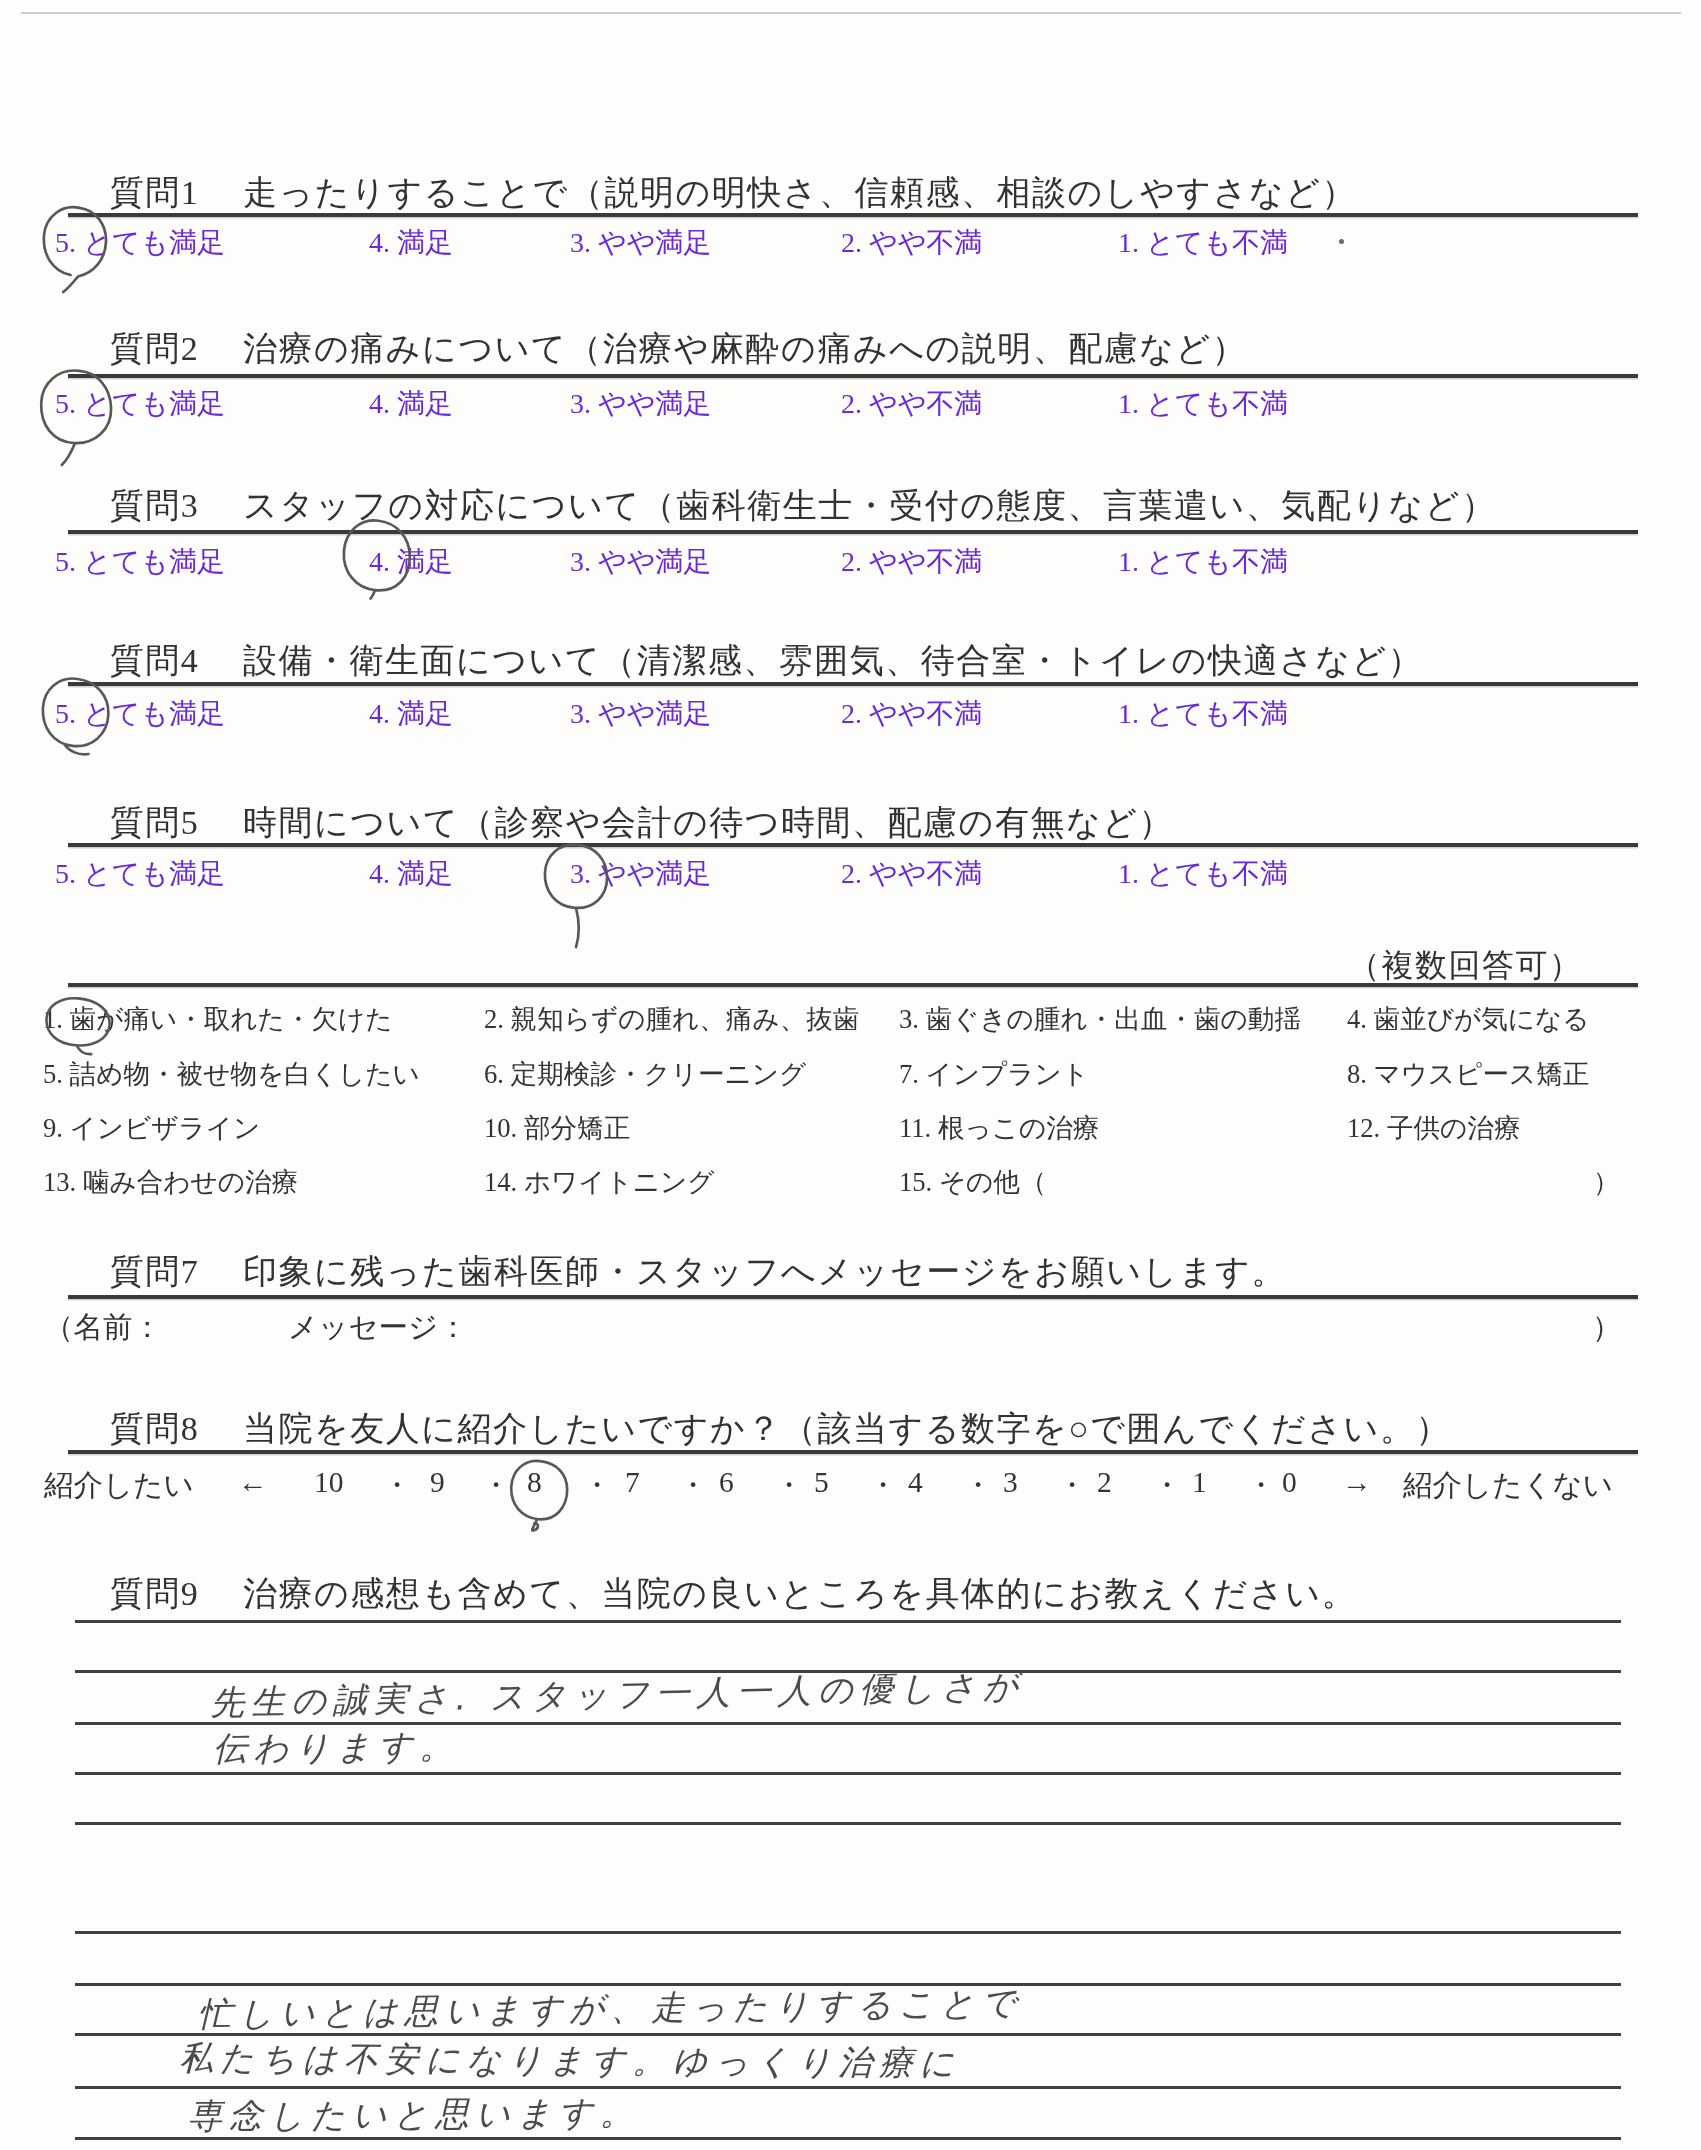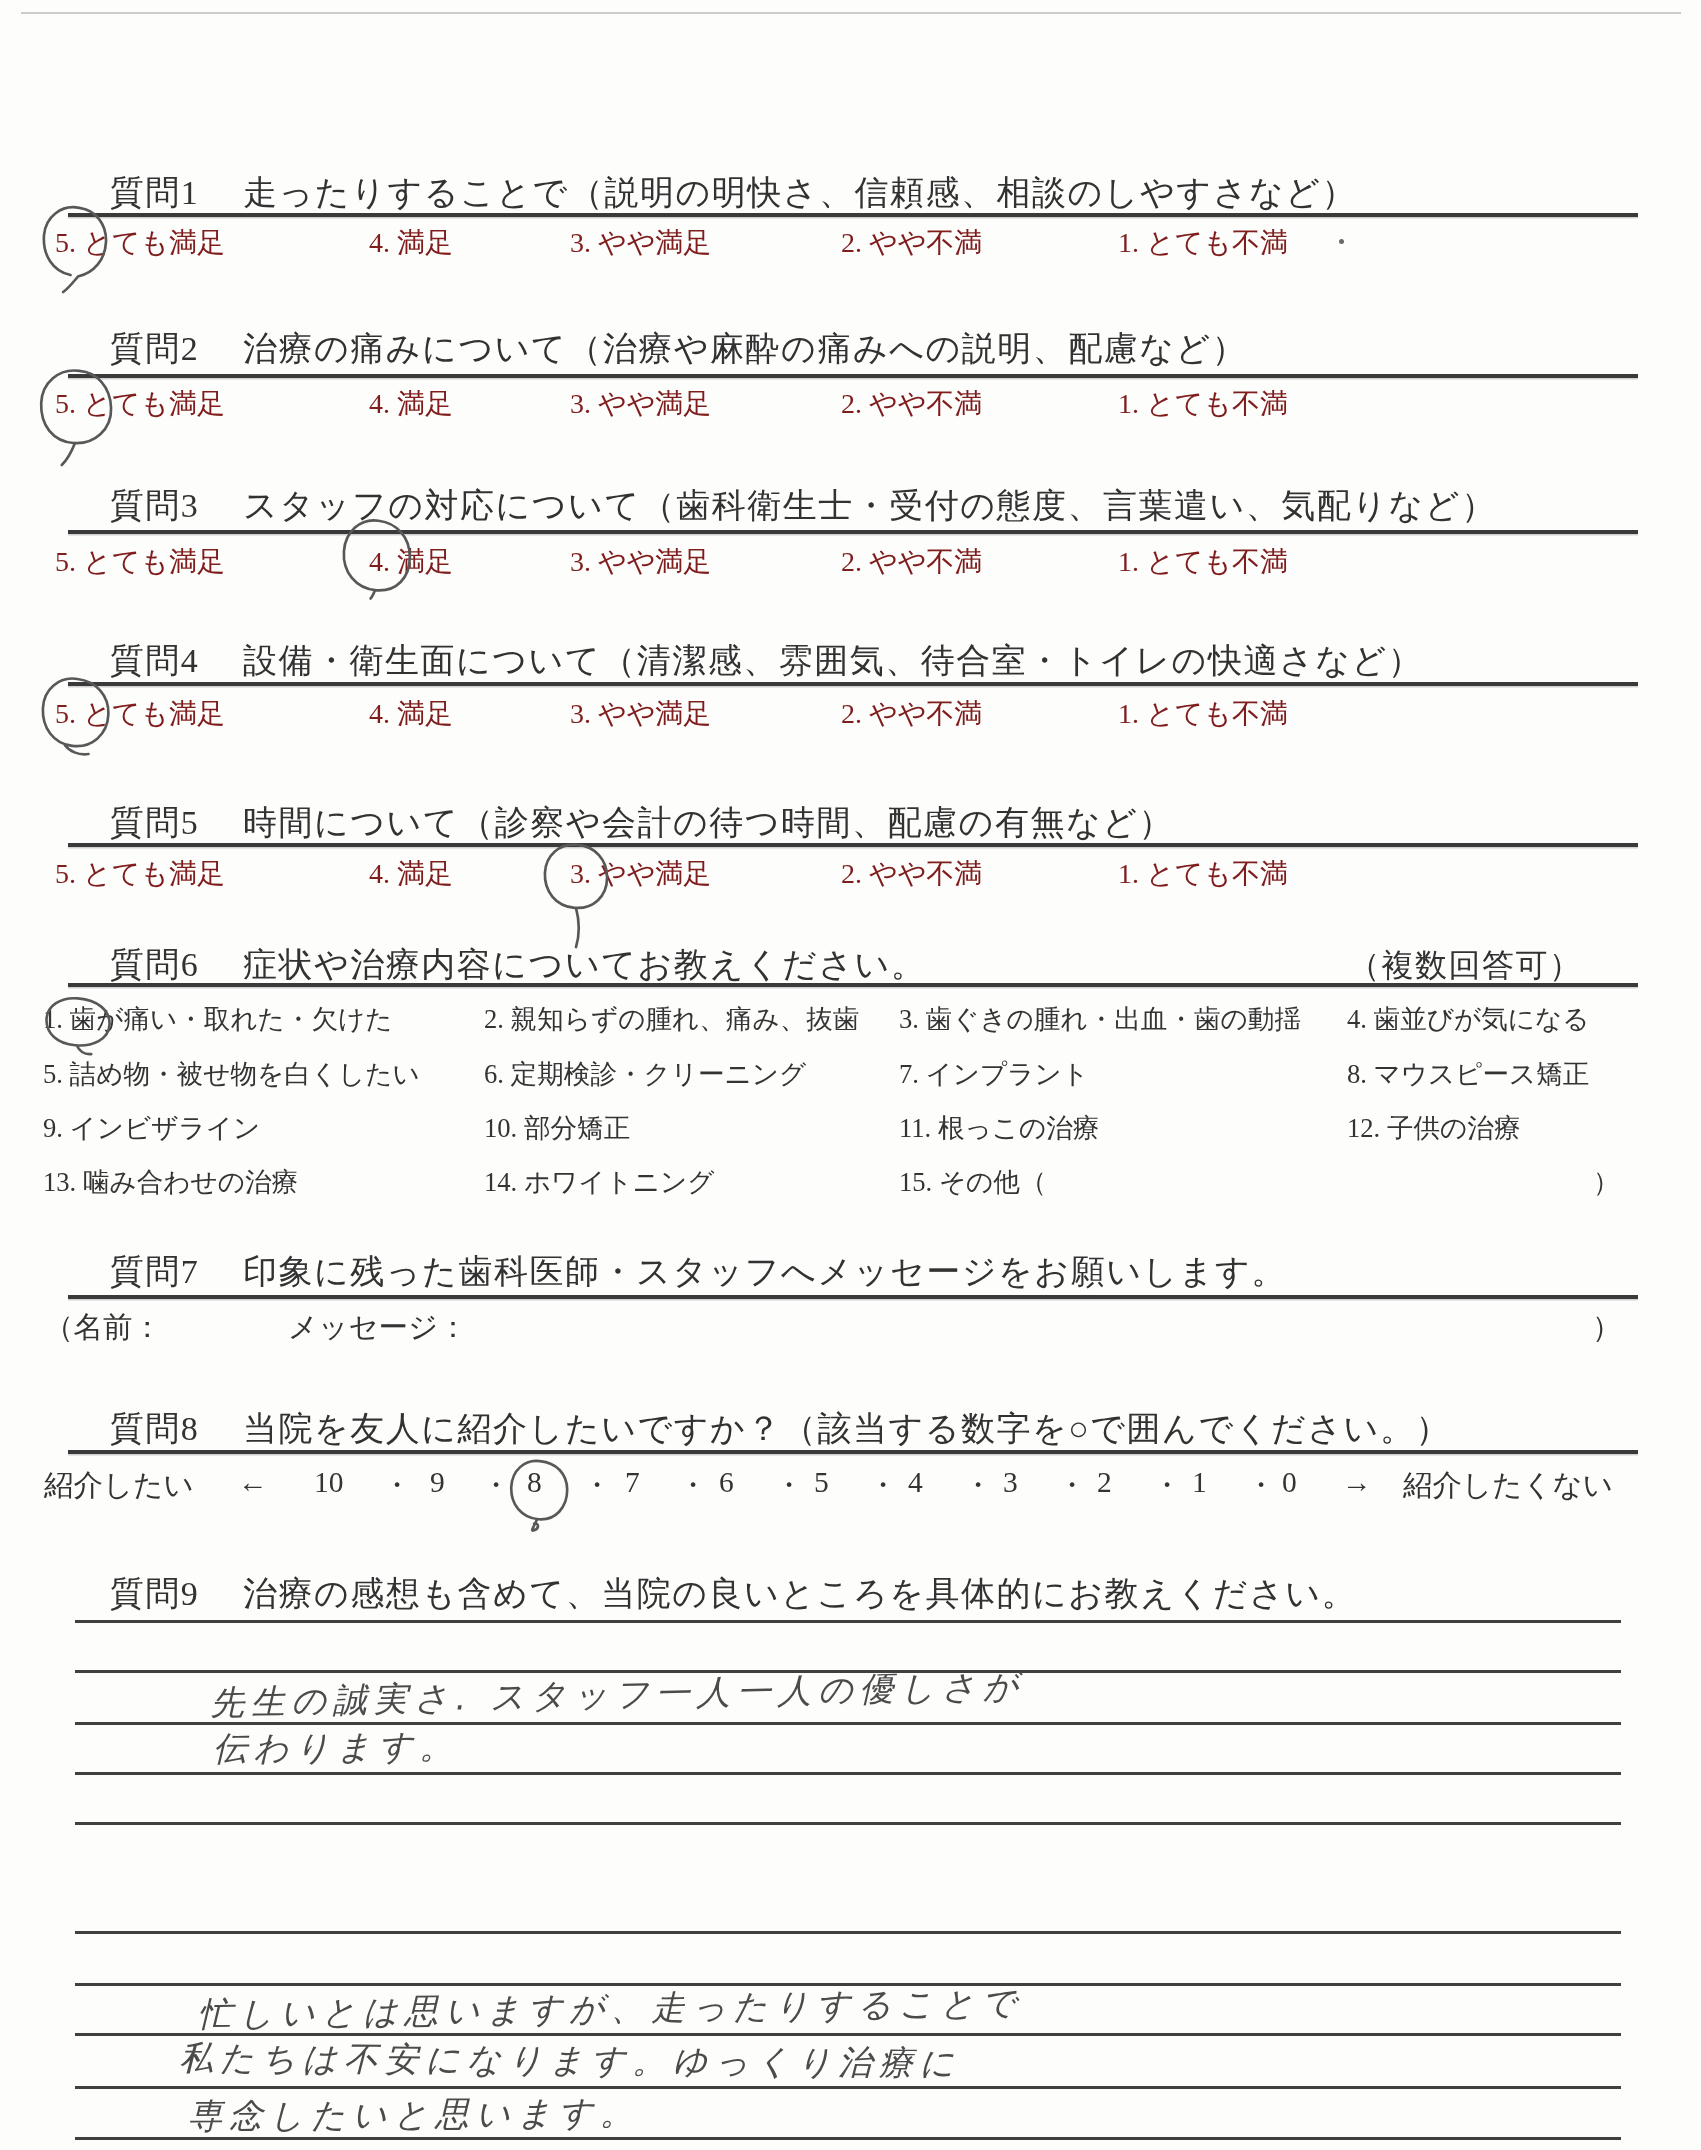--- a/index.html
+++ b/index.html
@@ -10,21 +10,21 @@
     font-family:"Liberation Serif","DejaVu Serif",serif;
     color:#333;
     overflow:hidden;
   }
   .topline{position:absolute;left:20.7px;top:11.8px;width:1660px;height:2.2px;background:#cccccc;}
   .qh{position:absolute;left:66px;font-size:34px;letter-spacing:1.5px;white-space:nowrap;color:#323232;}
   .ql{display:inline-block;min-width:177px;text-align:center;}
   .rule{position:absolute;left:68px;width:1570px;height:3.7px;background:#3a3a3a;box-shadow:0 1.5px 0 rgba(80,80,80,.25);}
   .row{position:absolute;left:0;top:0;width:100%;height:0;}
   .row span{position:absolute;white-space:nowrap;}
-  .opts span{font-size:28px;color:#7f1d1d;}
+  .opts span{font-size:28px;color:#6d28d9;}
   .q6row span{font-size:26.6px;color:#343434;}
   .q7row span,.q8row span{font-size:29.5px;color:#343434;}
   .note{position:absolute;font-size:32px;letter-spacing:1.5px;color:#323232;white-space:nowrap;}
   .hline{position:absolute;left:75px;width:1546px;height:3px;background:#404040;}
   .hand{
     position:absolute;
     font-family:"DejaVu Sans","Liberation Sans",sans-serif;
     font-style:italic;
     font-size:34px;letter-spacing:6.6px;
     color:#4b4b4b;white-space:nowrap;
@@ -100,21 +100,20 @@
     <span style="left:55px">5. とても満足</span>
     <span style="left:369px">4. 満足</span>
     <span style="left:570px">3. やや満足</span>
     <span style="left:841px">2. やや不満</span>
     <span style="left:1118px">1. とても不満</span>
   </div>
   <svg class="circ" style="left:539px;top:839px;width:74px;height:111px" viewBox="0 0 100 150">
     <path d="M52 8 C28 5 9 22 8 46 C7 71 23 91 48 93 C73 95 92 78 92 52 C92 28 76 10 52 8 M50 93 C54 108 56 126 50 146"></path>
   </svg>
 
-  <div class="qh" style="top:942px"><span class="ql">質問6</span><span>症状や治療内容についてお教えください。</span></div>
   <div class="note" style="left:1348px;top:944px">（複数回答可）</div>
   <div class="rule" style="top:983px"></div>
   <div class="row q6row" style="top:1001px">
     <span style="left:43px">1. 歯が痛い・取れた・欠けた</span>
     <span style="left:484px">2. 親知らずの腫れ、痛み、抜歯</span>
     <span style="left:899px">3. 歯ぐきの腫れ・出血・歯の動揺</span>
     <span style="left:1347px">4. 歯並びが気になる</span>
   </div>
   <div class="row q6row" style="top:1056px">
     <span style="left:43px">5. 詰め物・被せ物を白くしたい</span>

